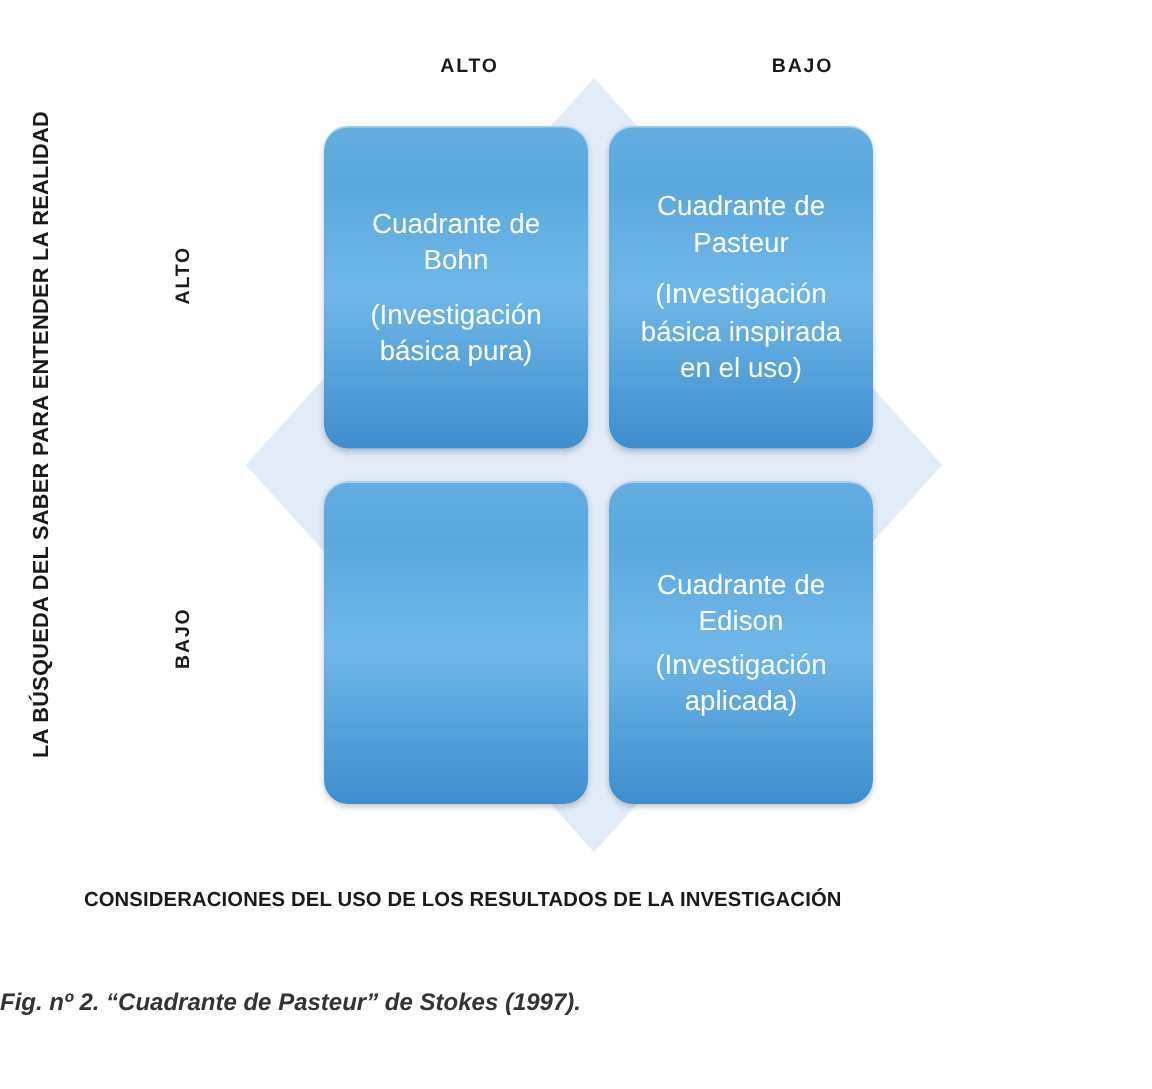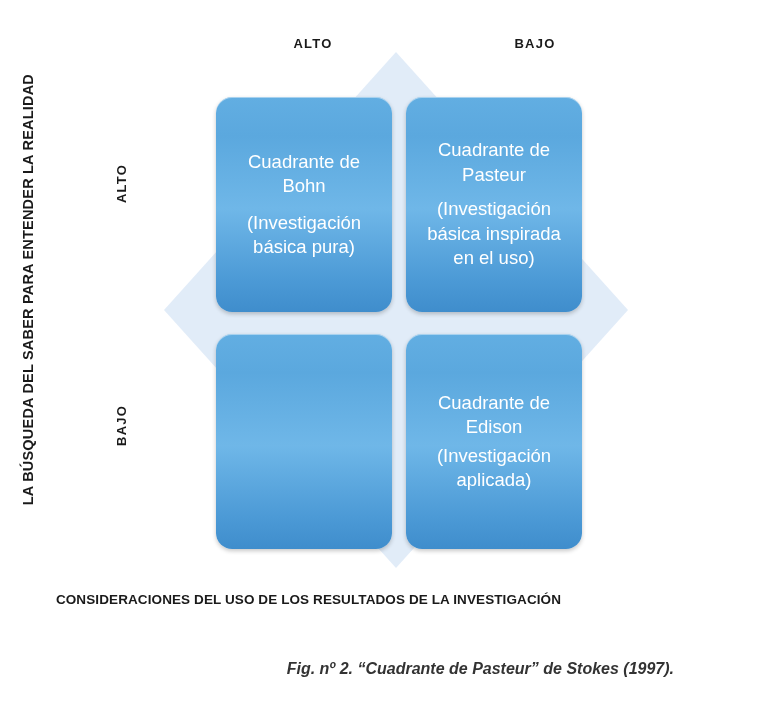--- a/index.html
+++ b/index.html
@@ -88,21 +88,21 @@
     height: 516px;
     background: #dce9f7;
     clip-path: polygon(50% 0%, 100% 50%, 50% 100%, 0% 50%);
     opacity: 0.85;
   }
 
   
   #grid {
     position: absolute;
     left: 216px;
-    top: 97px;
+    top: 84px;
     width: 366px;
     height: 452px;
   }
   .quad {
     position: absolute;
     width: 176px;
     height: 215px;
     border-radius: 16px;
     background: linear-gradient(180deg, #62aee2 0%, #5ba8de 18%, #6fb7e8 52%, #4c9ad6 85%, #3f8dcc 100%);
     box-shadow: 0 2px 4px rgba(0,0,0,0.22), inset 0 1px 0 rgba(255,255,255,0.45);
@@ -147,21 +147,21 @@
     letter-spacing: 0.1px;
     color: #1a1a1a;
   }
 
   
   #caption {
     position: absolute;
     left: 0;
     top: 660px;
     width: 674px;
-    text-align: right;
+    text-align: left;
     font-size: 16px;
     font-style: italic;
     font-weight: bold;
     color: #333333;
   }
 </style>
 </head>
 <body>
 
 <div id="stage">

